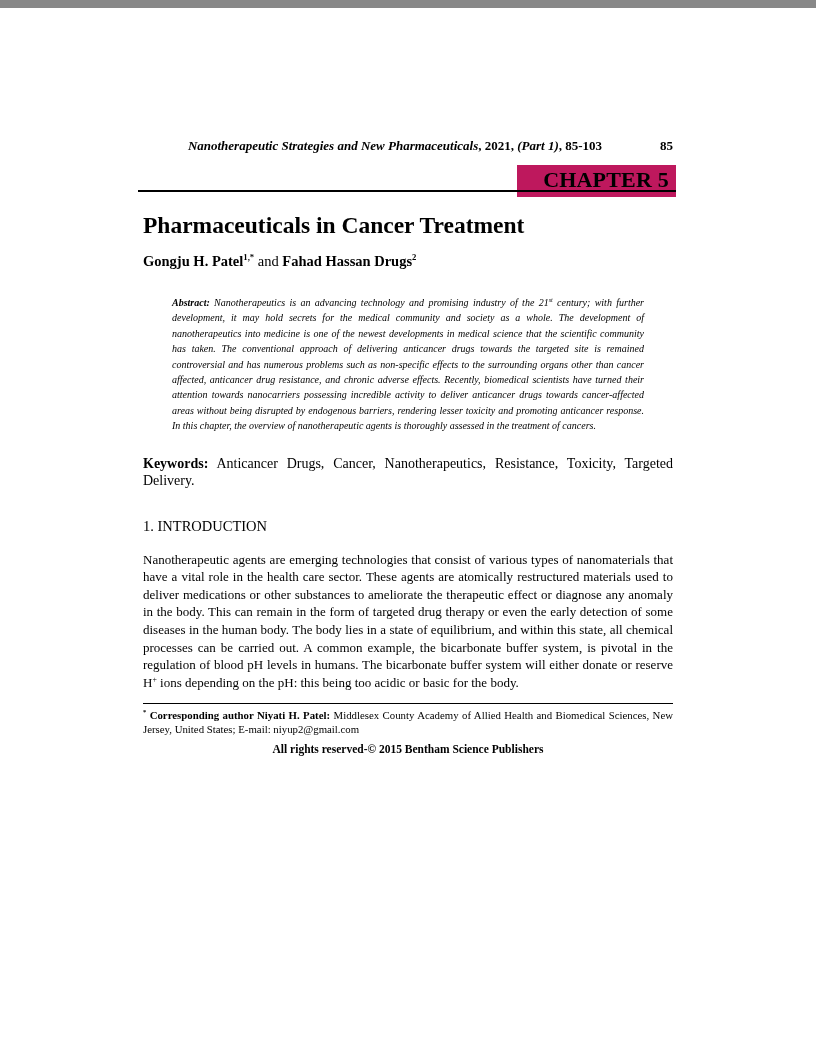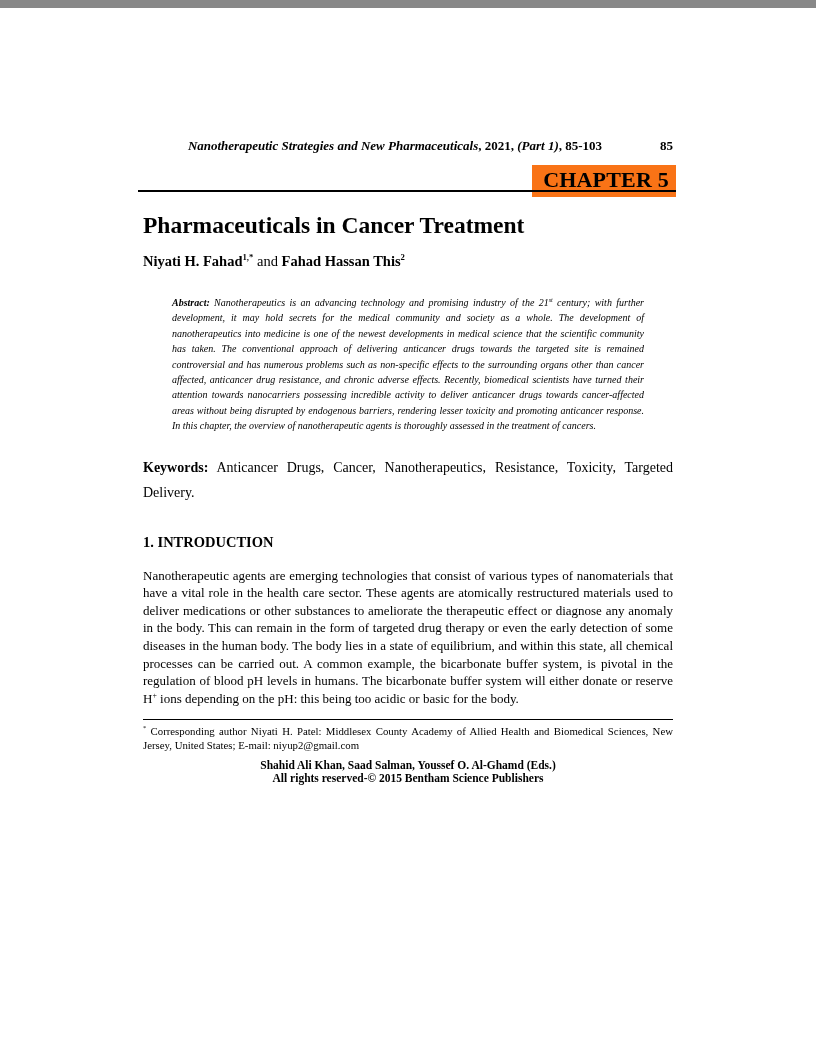--- a/index.html
+++ b/index.html
@@ -25,23 +25,23 @@
   .rh-italic { font-style: italic; }
   .rh-pagenum { position: absolute; right: 0; top: 0; }
   
   .chapter-row { position: relative; height: 36px; margin-top: 7px; }
   .chapter-rule {
     position: absolute; left: -5px; right: -3px; bottom: 5px;
     border-top: 2.5px solid #000; z-index: 2;
   }
   .chapter-badge {
     position: absolute; right: -3px; bottom: 0;
-    background: #f97316;
+    background: #be185d;
     font-size: 22px; font-weight: bold;
-    padding: 2px 7px 4px 11px;
+    padding: 2px 7px 4px 26px;
     z-index: 1;
     letter-spacing: 0.2px;
   }
   h1.chapter-title {
     font-size: 23.5px; font-weight: bold;
     margin: 14px 0 0 0; line-height: 28px;
   }
   .authors { margin-top: 14px; font-size: 14.5px; }
   .authors .name { font-weight: bold; }
   sup.s { font-size: 0.6em; vertical-align: super; line-height: 0; }
@@ -52,40 +52,40 @@
   }
   .abstract {
     margin: 25px 29px 0 29px;
     font-size: 10px; line-height: 15.4px;
     text-align: justify;
     font-style: italic;
   }
   .abstract .label { font-weight: bold; }
   .keywords {
     margin-top: 21px;
-    font-size: 14px; line-height: 25px;
+    font-size: 14px; line-height: 17px;
     text-align: justify;
   }
   .keywords .label { font-weight: bold; }
   .section-heading {
     margin-top: 29px;
-    font-size: 14.5px; font-weight: bold;
+    font-size: 14.5px; font-weight: normal;
   }
   .body-para {
     margin-top: 16px;
     font-size: 13px; line-height: 17.6px;
     text-align: justify;
   }
   .footnote-rule { margin-top: 12px; border-top: 1.5px solid #000; }
   .footnote {
     margin-top: 4px;
     font-size: 10.8px; line-height: 14px;
     text-align: justify;
   }
-  .footnote .fbold { font-weight: normal; }
+  .footnote .fbold { font-weight: bold; }
   .page-footer {
     margin-top: 7px;
     text-align: center;
     font-weight: bold;
     font-size: 11.5px; line-height: 12.5px;
   }
 </style>
 </head>
 <body>
 
@@ -96,35 +96,34 @@
     <span class="rh-pagenum">85</span>
   </div>
 
   <div class="chapter-row">
     <span class="chapter-badge">CHAPTER 5</span>
     <div class="chapter-rule"></div>
   </div>
 
   <h1 class="chapter-title">Pharmaceuticals in Cancer Treatment</h1>
 
-  <div class="authors"><span class="name">Niyati H. Fahad</span><sup class="s name">1,*</sup><span> and </span><span class="name">Fahad Hassan This</span><sup class="s name">2</sup></div>
+  <div class="authors"><span class="name">Gongju H. Patel</span><sup class="s name">1,*</sup><span> and </span><span class="name">Fahad Hassan Drugs</span><sup class="s name">2</sup></div>
 
   <div class="affiliations">
   </div>
 
   <div class="abstract"><span class="label">Abstract:</span><span> Nanotherapeutics is an advancing technology and promising industry of the 21</span><sup class="s">st</sup><span> century; with further development, it may hold secrets for the medical community and society as a whole. The development of nanotherapeutics into medicine is one of the newest developments in medical science that the scientific community has taken. The conventional approach of delivering anticancer drugs towards the targeted site is remained controversial and has numerous problems such as non-specific effects to the surrounding organs other than cancer affected, anticancer drug resistance, and chronic adverse effects. Recently, biomedical scientists have turned their attention towards nanocarriers possessing incredible activity to deliver anticancer drugs towards cancer-affected areas without being disrupted by endogenous barriers, rendering lesser toxicity and promoting anticancer response. In this chapter, the overview of nanotherapeutic agents is thoroughly assessed in the treatment of cancers.</span></div>
 
   <div class="keywords"><span class="label">Keywords:</span><span> Anticancer Drugs, Cancer, Nanotherapeutics, Resistance, Toxicity, Targeted Delivery.</span></div>
 
   <div class="section-heading">1. INTRODUCTION</div>
 
   <div class="body-para"><span>Nanotherapeutic agents are emerging technologies that consist of various types of nanomaterials that have a vital role in the health care sector. These agents are atomically restructured materials used to deliver medications or other substances to ameliorate the therapeutic effect or diagnose any anomaly in the body. This can remain in the form of targeted drug therapy or even the early detection of some diseases in the human body. The body lies in a state of equilibrium, and within this state, all chemical processes can be carried out. A common example, the bicarbonate buffer system, is pivotal in the regulation of blood pH levels in humans. The bicarbonate buffer system will either donate or reserve H</span><sup class="s">+</sup><span> ions depending on the pH: this being too acidic or basic for the body.</span></div>
 
   <div class="footnote-rule"></div>
 
   <div class="footnote"><sup class="s fbold">*</sup><span class="fbold"> Corresponding author Niyati H. Patel:</span><span> Middlesex County Academy of Allied Health and Biomedical Sciences, New Jersey, United States; E-mail: niyup2@gmail.com</span></div>
 
   <div class="page-footer">
-    <div>Shahid Ali Khan, Saad Salman, Youssef O. Al-Ghamd (Eds.)</div>
     <div>All rights reserved-© 2015 Bentham Science Publishers</div>
   </div>
 
 </div>
 
 </body></html>

